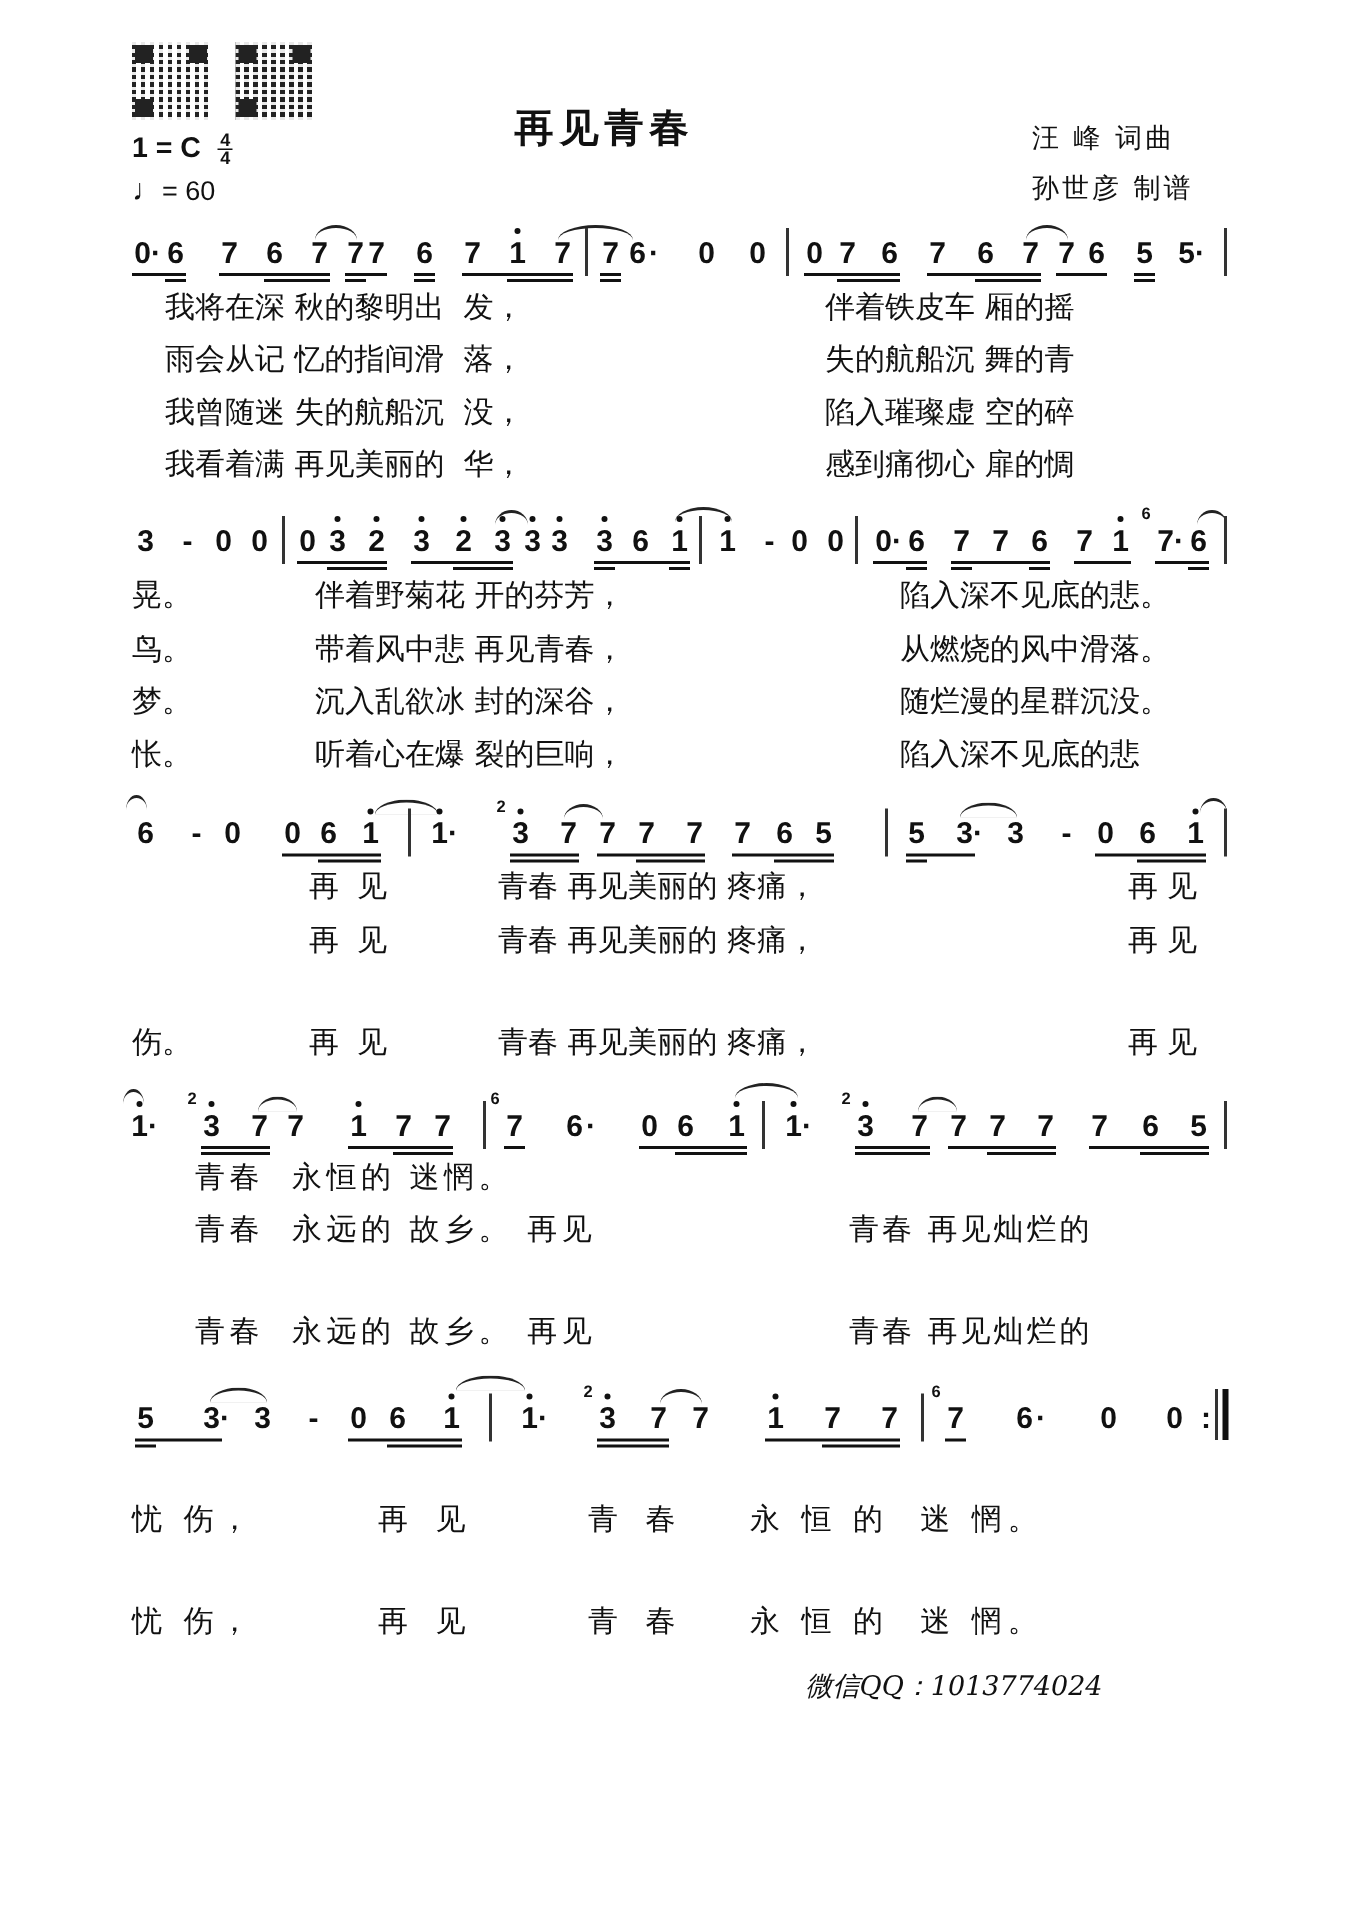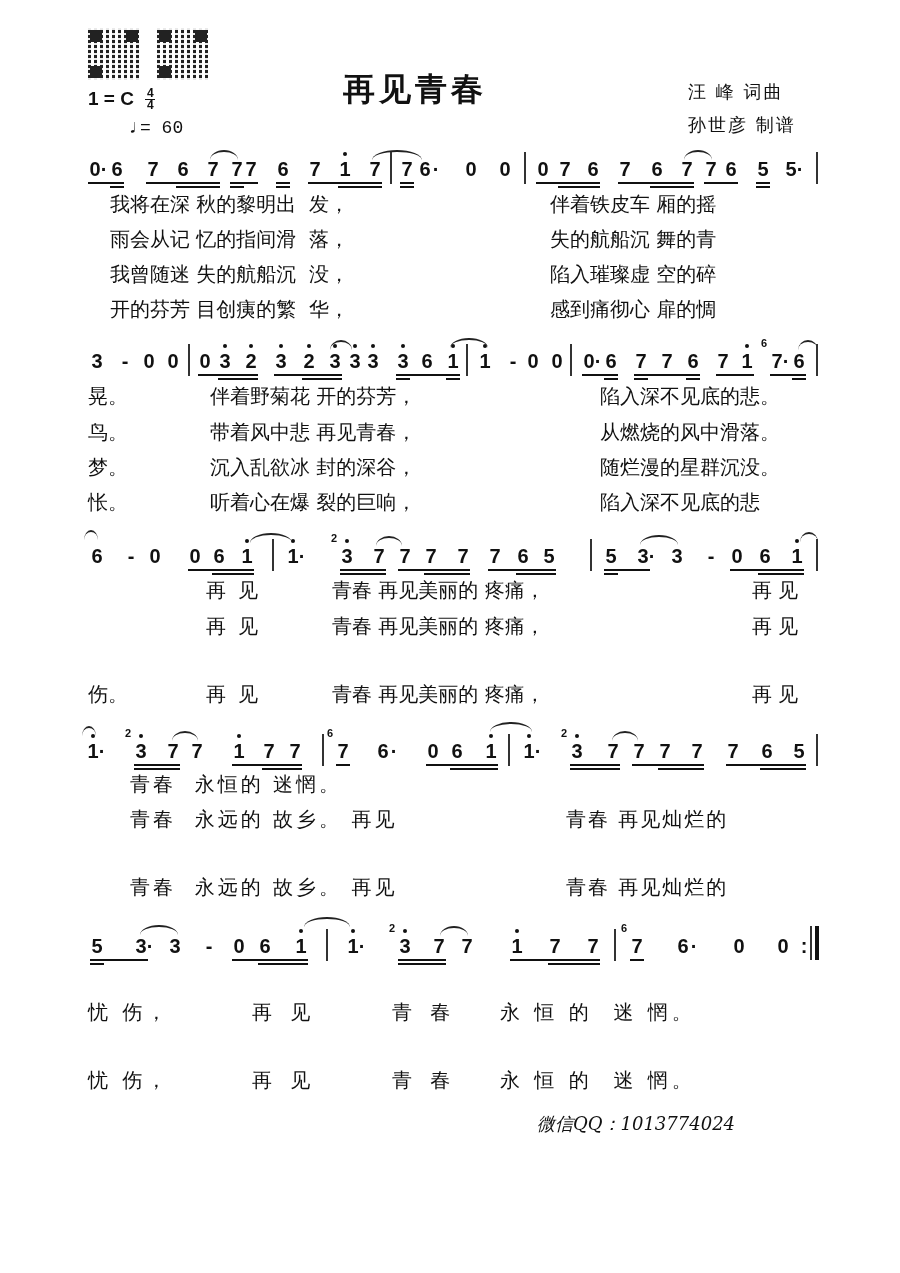--- a/index.html
+++ b/index.html
@@ -11,22 +11,22 @@
       background-blend-mode:normal;}
   .qr-inner{position:absolute;inset:0;
       background:
         linear-gradient(#222,#222) 2px 2px/12px 12px no-repeat,
         linear-gradient(#222,#222) 38px 2px/12px 12px no-repeat,
         linear-gradient(#222,#222) 2px 38px/12px 12px no-repeat,
         repeating-linear-gradient(0deg,rgba(255,255,255,.9) 0 2px,transparent 2px 5px);}
   .key{font-family:"Liberation Sans",sans-serif;font-size:19px;font-weight:bold;}
   .timesig{display:inline-flex;flex-direction:column;align-items:center;font-size:12px;line-height:11px;font-weight:bold;vertical-align:middle;margin-left:6px;}
   .timesig .bar{width:10px;height:1px;background:#111;}
-  .tempo{font-family:Liberation Mono, monospace;font-size:18px;margin-left:40px;}
-  .title{font-family:"DejaVu Serif","Liberation Serif",serif;font-size:32px;font-weight:bold;letter-spacing:4px;}
+  .tempo{font-family:Liberation Sans, sans-serif;font-size:18px;}
+  .title{font-family:"DejaVu Serif","Liberation Serif",serif;font-size:26px;font-weight:bold;letter-spacing:4px;}
   .credit{font-size:18px;letter-spacing:2px;}
   .n{position:absolute;font-family:"Liberation Sans",sans-serif;font-weight:bold;font-size:20px;line-height:22px;text-align:center;width:14px;}
   .n .dotup{position:absolute;left:5px;top:-6px;width:4px;height:4px;border-radius:2px;background:#111;}
   .n .graceup{position:absolute;left:-9px;top:-12px;font-size:11px;line-height:11px;}
   .ul{position:absolute;height:2px;background:#111;}
   .barline{position:absolute;width:2px;background:#333;}
   .slur{position:absolute;border-top:2px solid #222;border-radius:50% 50% 0 0/100% 100% 0 0;height:8px;}
   .lyric{position:absolute;font-size:20px;letter-spacing:0;white-space:pre;line-height:24px;}
   .footer{font-style:italic;font-size:18px;}
   .endbar{position:absolute;width:4px;background:#111;}
@@ -114,21 +114,21 @@
   <div class="barline" style="left:816px;top:152px;height:32px;"></div>
 </div>
 
 <div>
   <div class="lyric" style="left:110px;top:192px;">我将在深 秋的黎明出  发，</div>
   <div class="lyric" style="left:550px;top:192px;">伴着铁皮车 厢的摇</div>
   <div class="lyric" style="left:110px;top:227px;text-align:right;">雨会从记 忆的指间滑  落，</div>
   <div class="lyric" style="left:550px;top:227px;">失的航船沉 舞的青</div>
   <div class="lyric" style="left:110px;top:262px;">我曾随迷 失的航船沉  没，</div>
   <div class="lyric" style="left:550px;top:262px;">陷入璀璨虚 空的碎</div>
-  <div class="lyric" style="left:110px;top:297px;">开的芬芳 目创痍的繁  华，</div>
+  <div class="lyric" style="left:110px;top:297px;">我看着满 再见美丽的  华，</div>
   <div class="lyric" style="left:550px;top:297px;">感到痛彻心 扉的惆</div>
 </div>
 
 <div>
   <div class="n" style="left:90px;top:350px;">3</div>
   <div class="n" style="left:118px;top:350px;">-</div>
   <div class="n" style="left:142px;top:350px;">0</div>
   <div class="n" style="left:166px;top:350px;">0</div>
   <div class="barline" style="left:188px;top:344px;height:32px;"></div>
   <div class="n" style="left:198px;top:350px;">0</div>

